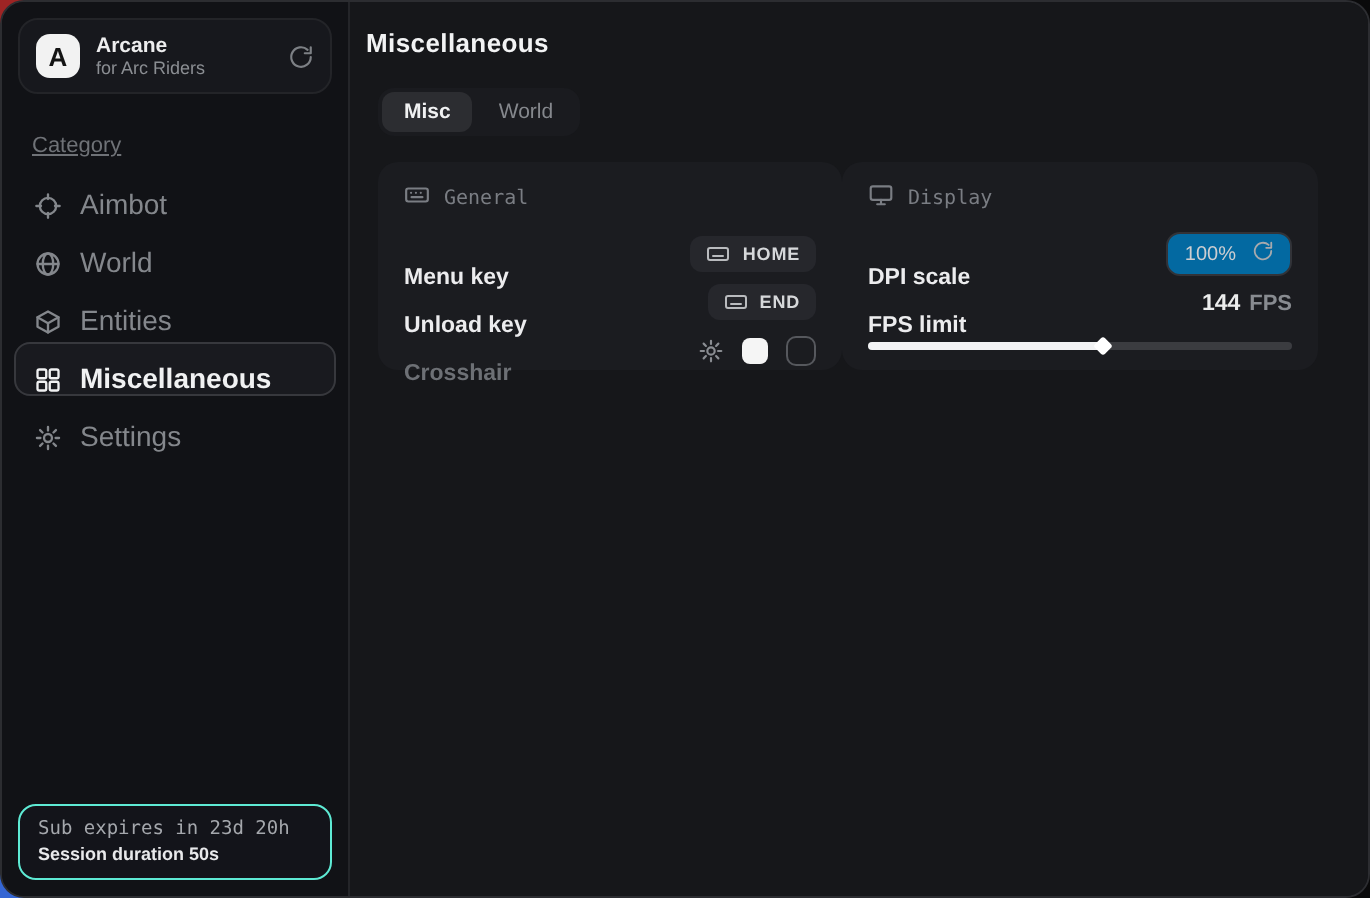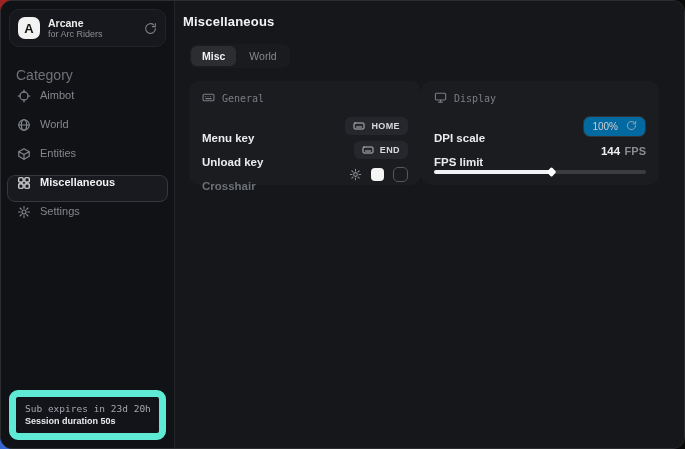--- a/index.html
+++ b/index.html
@@ -29,36 +29,36 @@
   }
   .avatar {
     width:22px; height:22px; flex:0 0 22px; background:#f2f2f2; border-radius:7px;
     display:flex; align-items:center; justify-content:center;
     color:#141414; font-weight:bold; font-size:13px;
   }
   .account-name { font-size:10.5px; font-weight:700; color:#ededee; line-height:12px; }
   .account-sub  { font-size:9px; color:#8b8e93; line-height:11px; }
   .icon-btn { margin-left:auto; color:#7d8085; display:flex; cursor:pointer; }
 
-  .category-label { margin:12px 0 5px 15px; font-size:14px; color:#6f7277; }
+  .category-label { margin:12px 0 5px 15px; font-size:11px; color:#6f7277;text-decoration:underline; }
 
   .nav { display:flex; flex-direction:column; gap:2px; }
   .nav-item {
-    height:27px; margin:0 6px; padding:0 9px; display:flex; align-items:flex-start; gap:9px;
-    color:#84878c; font-size:11px; border:1px solid transparent; border-radius:8px; cursor:pointer;
+    height:27px; margin:0 6px; padding:0 9px; display:flex; align-items:flex-end; gap:9px;
+    color:#84878c; font-size:14px; border:1px solid transparent; border-radius:8px; cursor:pointer;
   }
   .nav-item.active { color:#f0f1f2; background:#191a1f; border-color:#37383d; font-weight:600; }
   .nav-icon { display:flex; color:inherit; }
   svg.ic { stroke:currentColor; fill:none; stroke-width:2; stroke-linecap:round; stroke-linejoin:round; }
 
   .flex-spacer { flex:1; }
 
   .sub-card {
     margin:8px; padding:6px 9px 7px; background:#13141a;
-    border:7px solid #5eead4; border-radius:9px;
+    border:1px solid #5eead4; border-radius:9px;
   }
   .sub-expires { font-family:"DejaVu Sans Mono", monospace; font-size:9.5px; color:#a4a7ac; white-space:nowrap; }
   .sub-session { margin-top:2px; font-size:9px; font-weight:700; color:#e8e9eb; }
 
   
   .main { flex:1; padding:13px 15px 0 8px; background:#16171a; }
   .page-title { font-size:13px; font-weight:700; color:#f2f3f4; letter-spacing:0.2px; }
   .tabs {
     margin:15px 0 0 6px; display:inline-flex; background:#1a1b1f;
     border-radius:8px; padding:2px; gap:2px;

